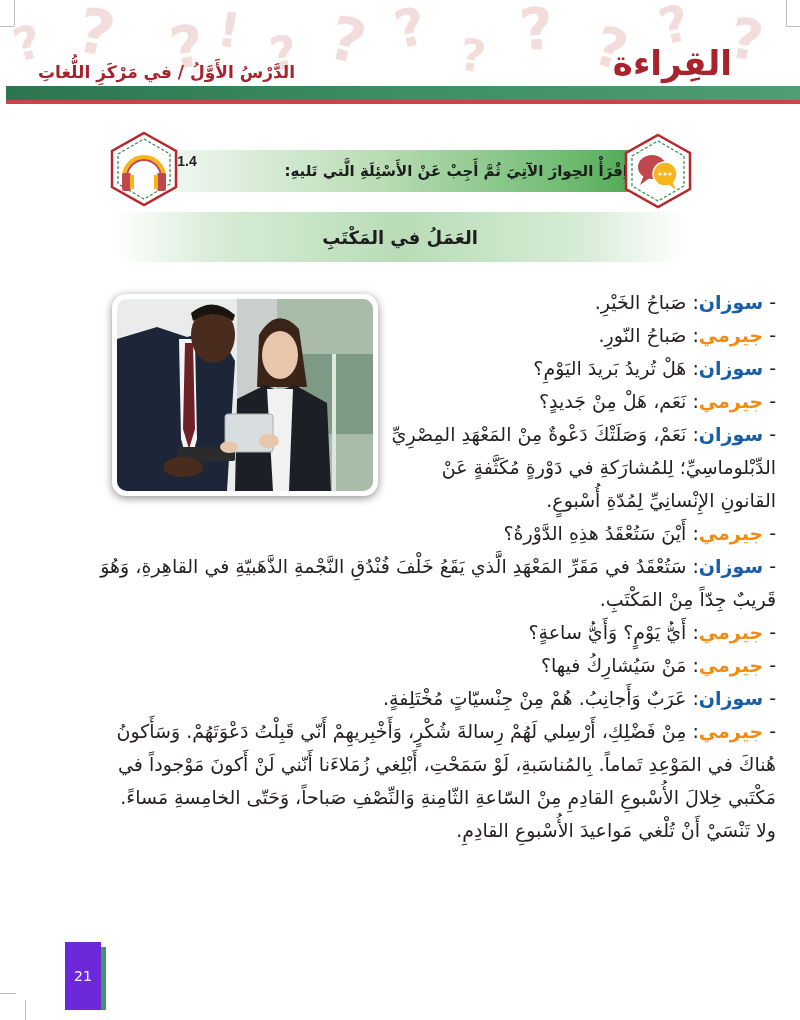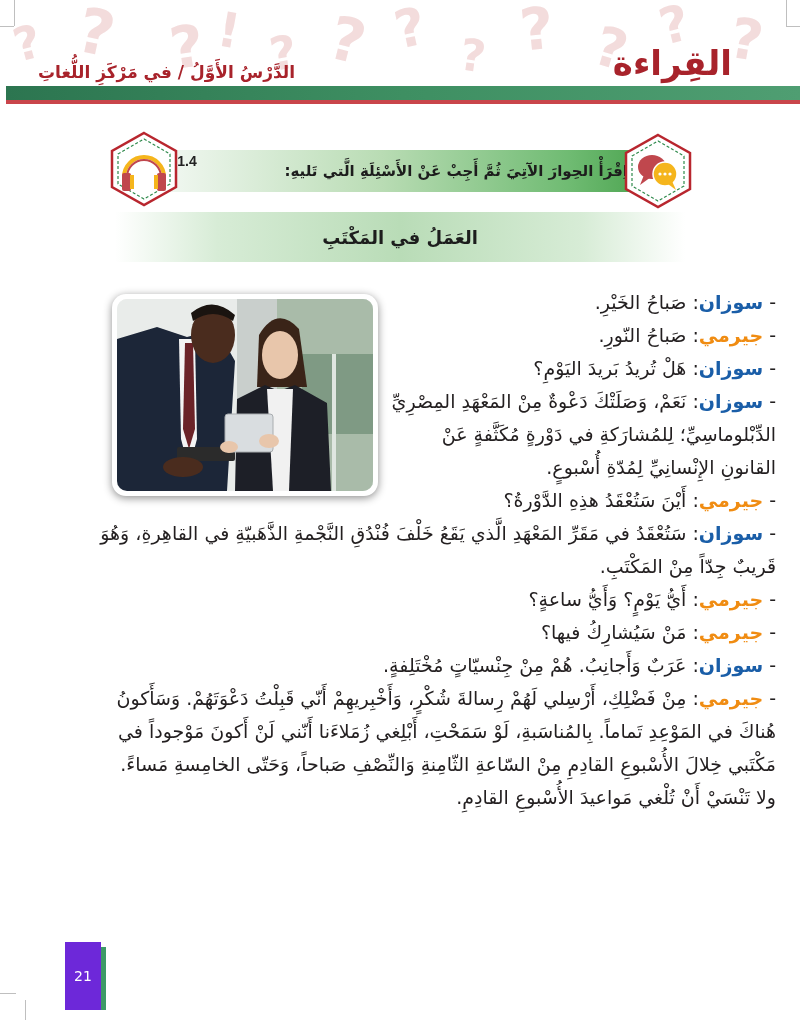--- a/index.html
+++ b/index.html
@@ -131,20 +131,21 @@
       <ellipse cx="112" cy="148" rx="9" ry="6" fill="#e8c6ab"></ellipse>
       <ellipse cx="152" cy="142" rx="10" ry="7" fill="#e8c6ab"></ellipse>
     </svg>
   </div>
 </div>
 
 <div class="dialogue">
   <div class="line p-narrow">- <span class="speaker suzan">سوزان</span>: <span>صَباحُ الخَيْرِ.</span></div>
   <div class="line p-narrow">- <span class="speaker jeremy">جيرمي</span>: <span>صَباحُ النّورِ.</span></div>
   <div class="line p-narrow">- <span class="speaker suzan">سوزان</span>: <span>هَلْ تُريدُ بَريدَ اليَوْمِ؟</span></div>
+  <div class="line p-narrow">- <span class="speaker jeremy">جيرمي</span>: <span>نَعَم، هَلْ مِنْ جَديدٍ؟</span></div>
   <div class="line p-narrow">- <span class="speaker suzan">سوزان</span>: <span>نَعَمْ، وَصَلَتْكَ دَعْوةٌ مِنْ المَعْهَدِ المِصْرِيِّ الدِّبْلوماسِيِّ؛ لِلمُشارَكةِ في دَوْرةٍ مُكَثَّفةٍ عَنْ القانونِ الإِنْسانِيِّ لِمُدّةِ أُسْبوعٍ.</span></div>
   <div class="line">- <span class="speaker jeremy">جيرمي</span>: <span>أَيْنَ سَتُعْقَدُ هذِهِ الدَّوْرةُ؟</span></div>
   <div class="line">- <span class="speaker suzan">سوزان</span>: <span>سَتُعْقَدُ في مَقَرِّ المَعْهَدِ الَّذي يَقَعُ خَلْفَ فُنْدُقِ النَّجْمةِ الذَّهَبيّةِ في القاهِرةِ، وَهُوَ قَريبٌ جِدّاً مِنْ المَكْتَبِ.</span></div>
   <div class="line">- <span class="speaker jeremy">جيرمي</span>: <span>أَيُّ يَوْمٍ؟ وَأَيُّ ساعةٍ؟</span></div>
   <div class="line">- <span class="speaker jeremy">جيرمي</span>: <span>مَنْ سَيُشارِكُ فيها؟</span></div>
   <div class="line">- <span class="speaker suzan">سوزان</span>: <span>عَرَبٌ وَأَجانِبُ. هُمْ مِنْ جِنْسيّاتٍ مُخْتَلِفةٍ.</span></div>
   <div class="line">- <span class="speaker jeremy">جيرمي</span>: <span>مِنْ فَضْلِكِ، أَرْسِلي لَهُمْ رِسالةَ شُكْرٍ، وَأَخْبِريهِمْ أَنّي قَبِلْتُ دَعْوَتَهُمْ. وَسَأَكونُ هُناكَ في المَوْعِدِ تَماماً. بِالمُناسَبةِ، لَوْ سَمَحْتِ، أَبْلِغي زُمَلاءَنا أَنّني لَنْ أَكونَ مَوْجوداً في مَكْتَبي خِلالَ الأُسْبوعِ القادِمِ مِنْ السّاعةِ الثّامِنةِ وَالنِّصْفِ صَباحاً، وَحَتّى الخامِسةِ مَساءً. ولا تَنْسَيْ أَنْ تُلْغي مَواعيدَ الأُسْبوعِ القادِمِ.</span></div>
 </div>
 
 <div class="page-num-edge"></div>

